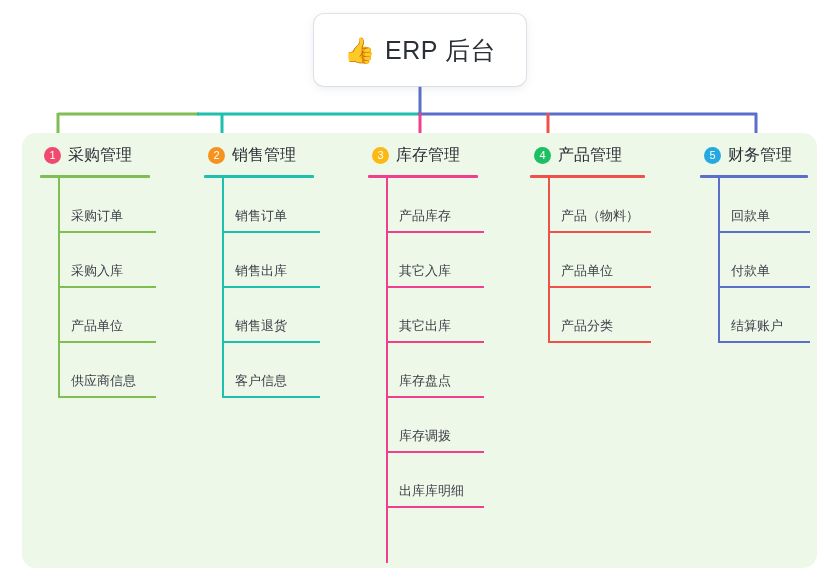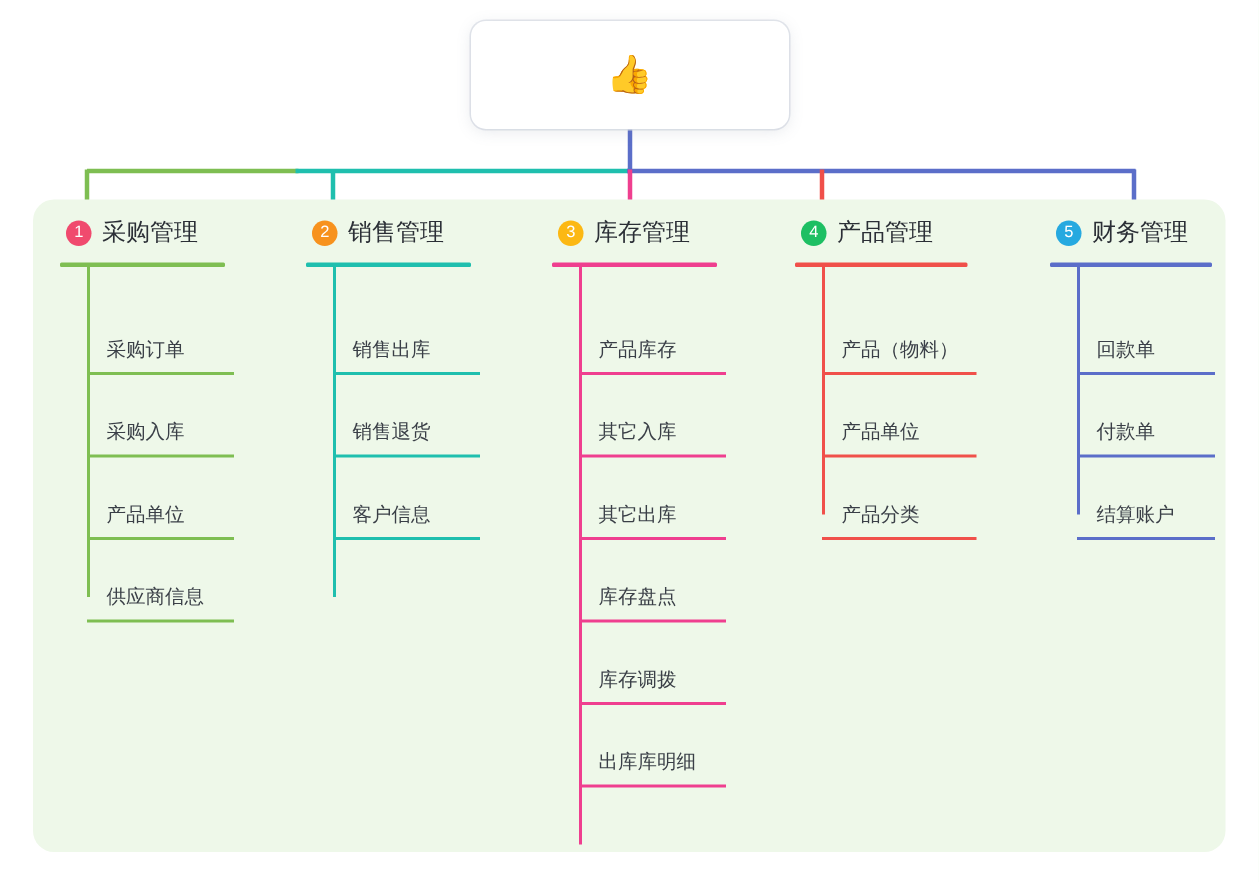--- a/index.html
+++ b/index.html
@@ -93,21 +93,21 @@
     color: #2b2f36;
     white-space: nowrap;
   }
   .head-rule {
     height: 3px;
     margin-top: 7px;
     border-radius: 1px;
   }
   .leaves {
     position: relative;
-    padding-top: 17px;
+    padding-top: 0;
   }
   .spine {
     position: absolute;
     left: 18px;
     top: 0;
     width: 2px;
   }
   .leaf {
     position: relative;
     height: 55px;
@@ -140,20 +140,21 @@
 
   <line x1="58" y1="113" x2="58" y2="148" stroke="#7ebe52" stroke-width="3"></line>
   <line x1="222" y1="113" x2="222" y2="148" stroke="#1fbfae" stroke-width="3"></line>
   <line x1="420" y1="113" x2="420" y2="148" stroke="#ef3f8f" stroke-width="3"></line>
   <line x1="548" y1="113" x2="548" y2="148" stroke="#f0504a" stroke-width="3"></line>
   <line x1="756" y1="113" x2="756" y2="148" stroke="#5b6ec9" stroke-width="3"></line>
 </svg>
 
 <div id="root-card">
   <span class="thumb">👍</span>
+  <span class="root-title">ERP 后台</span>
 </div>
 
 <div id="panel"></div>
 
 <div id="columns-root">
     <div class="column" style="left: 40px;">
       <div class="col-head">
         <span class="badge" style="background: rgb(240, 74, 110);">1</span>
         <span class="col-title">采购管理</span>
       </div>
@@ -180,20 +181,24 @@
     </div>
     <div class="column" style="left: 204px;">
       <div class="col-head">
         <span class="badge" style="background: rgb(247, 146, 30);">2</span>
         <span class="col-title">销售管理</span>
       </div>
       <div class="head-rule" style="background: rgb(31, 191, 174); width: 110px;"></div>
       <div class="leaves">
         <div class="spine" style="background: rgb(31, 191, 174); height: 220px;"></div>
         <div class="leaf">
+          <div class="leaf-label">销售订单</div>
+          <div class="leaf-rule" style="background: rgb(31, 191, 174); width: 98px;"></div>
+        </div>
+        <div class="leaf">
           <div class="leaf-label">销售出库</div>
           <div class="leaf-rule" style="background: rgb(31, 191, 174); width: 98px;"></div>
         </div>
         <div class="leaf">
           <div class="leaf-label">销售退货</div>
           <div class="leaf-rule" style="background: rgb(31, 191, 174); width: 98px;"></div>
         </div>
         <div class="leaf">
           <div class="leaf-label">客户信息</div>
           <div class="leaf-rule" style="background: rgb(31, 191, 174); width: 98px;"></div>

